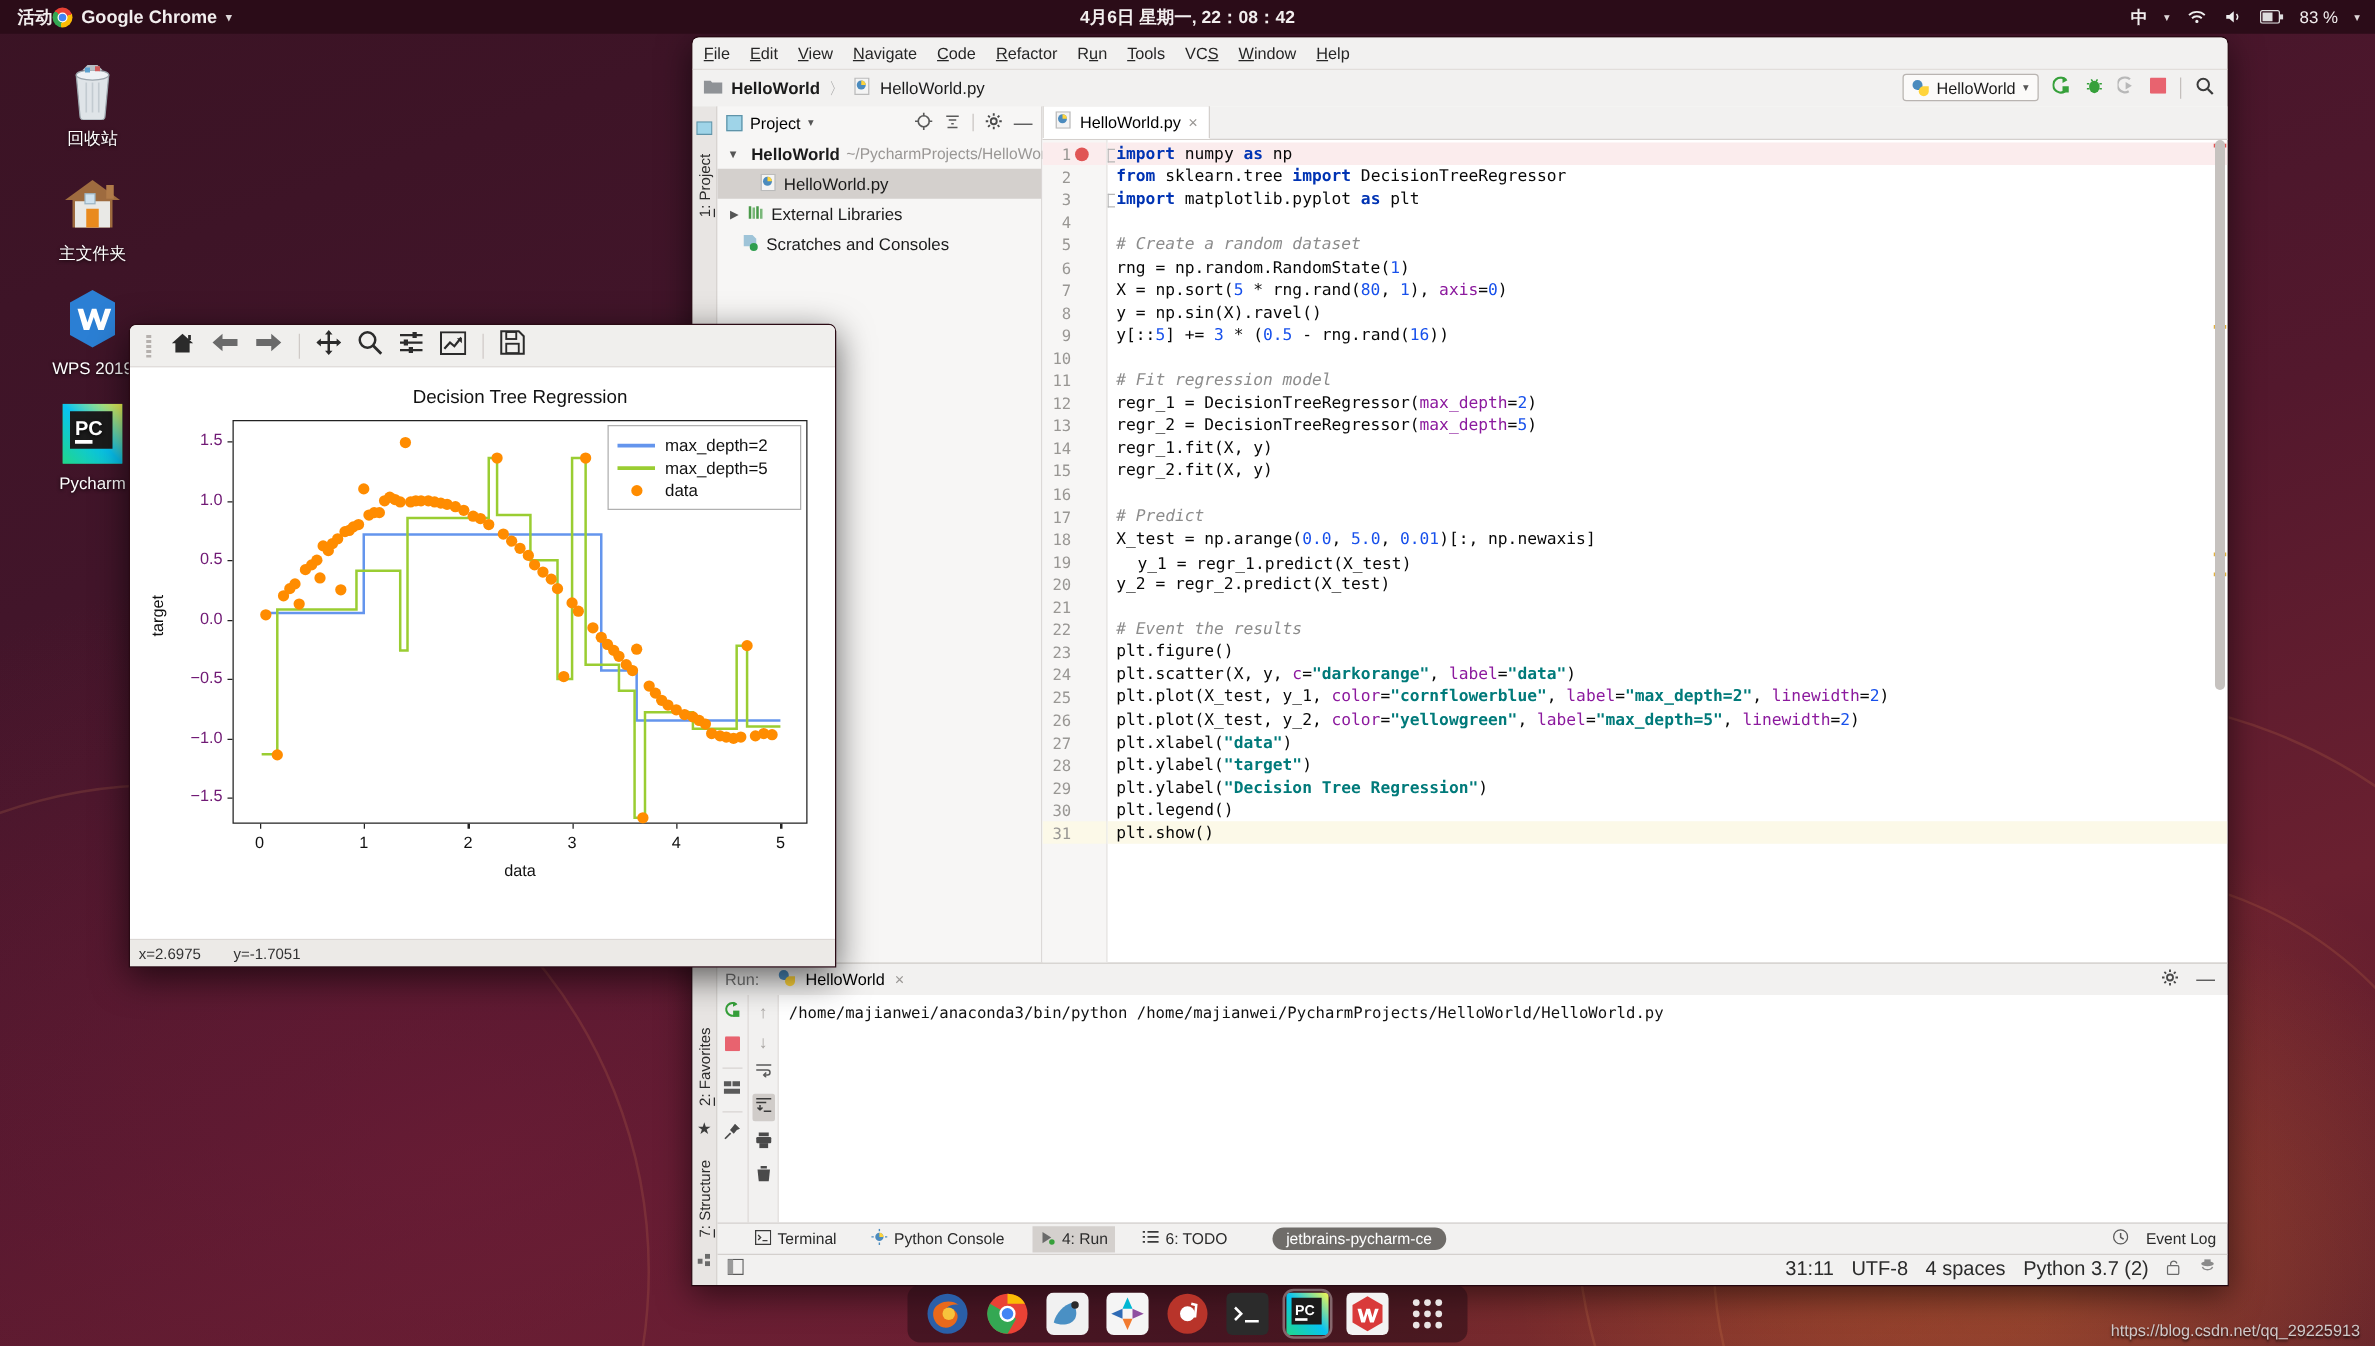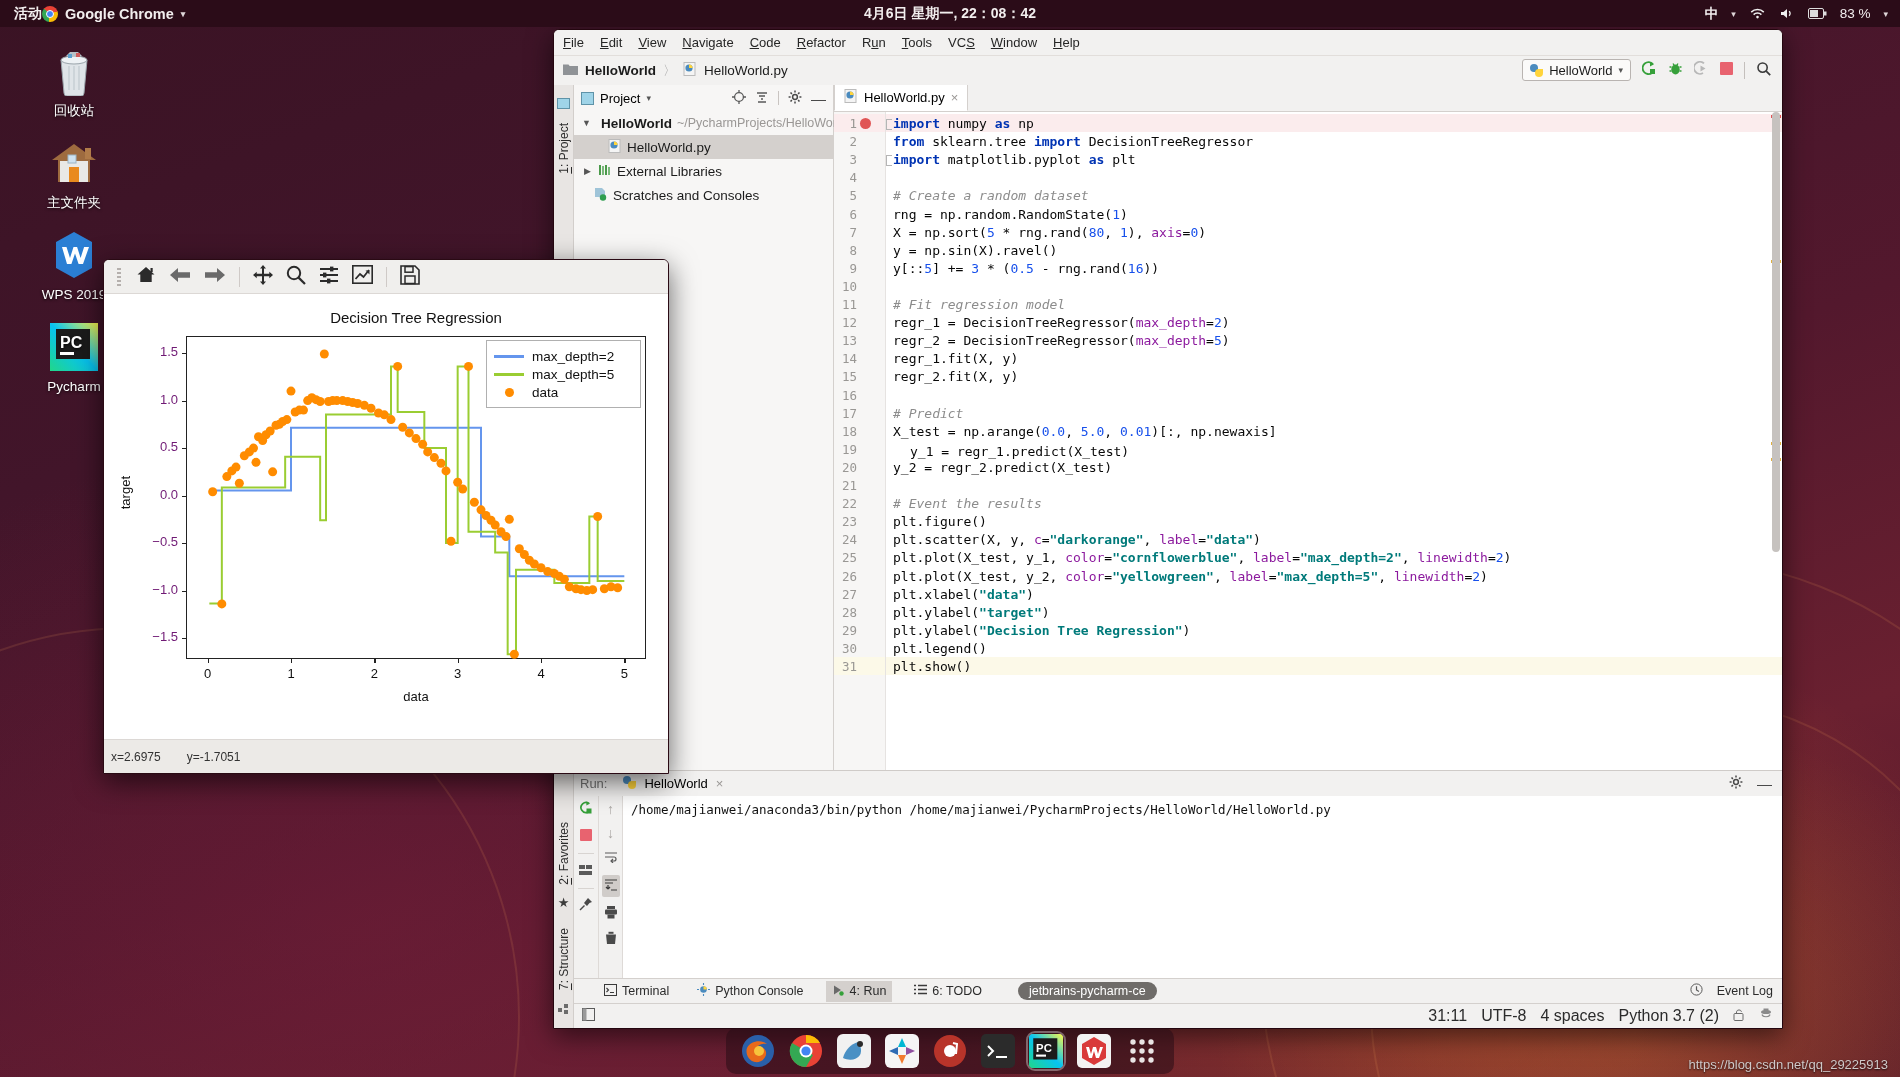--- a/index.html
+++ b/index.html
@@ -187,21 +187,21 @@
   .fig-wbtn { position:absolute; right:10px; display:flex; gap:8px; }
   .fig-wbtn i{ width:13px;height:13px;border-radius:50%;background:#c0bbb8;display:block;}
   .fig-toolbar {
     height:34px; background:#f0efed; border-bottom:1px solid #dcd8d5;
     display:flex; align-items:center; gap:13px; padding-left:13px; flex:none;
   }
   .fig-toolbar .grip { width:4px; height:18px; background:
     repeating-linear-gradient(to bottom,#b5b0ad 0 2px, transparent 2px 4px); margin-right:2px;}
   .tbsep { width:1px;height:20px;background:#cfcac7; }
   .fig-canvas { flex:1; background:#fff; position:relative; }
-  .fig-status { height:34px; background:#eceae7; border-top:1px solid #dcd8d5;
+  .fig-status { height:22px; background:#eceae7; border-top:1px solid #dcd8d5;
     display:flex; align-items:center; gap:26px; padding-left:7px; font-size:12px; color:#333; flex:none;}
 
   
   .plotbox { position:absolute; border:1.3px solid #222; background:#fff; }
   .ptitle { position:absolute; font-size:15px; color:#111; text-align:center; }
   .ylab { position:absolute; font-size:13px; color:#111;
           writing-mode:vertical-rl; transform:rotate(180deg); }
   .xlab { position:absolute; font-size:13px; color:#111; text-align:center; }
   .ytk { position:absolute; font-size:13px; color:#701a75; text-align:right; }
   .xtk { position:absolute; font-size:13px; color:#111; text-align:center; }

